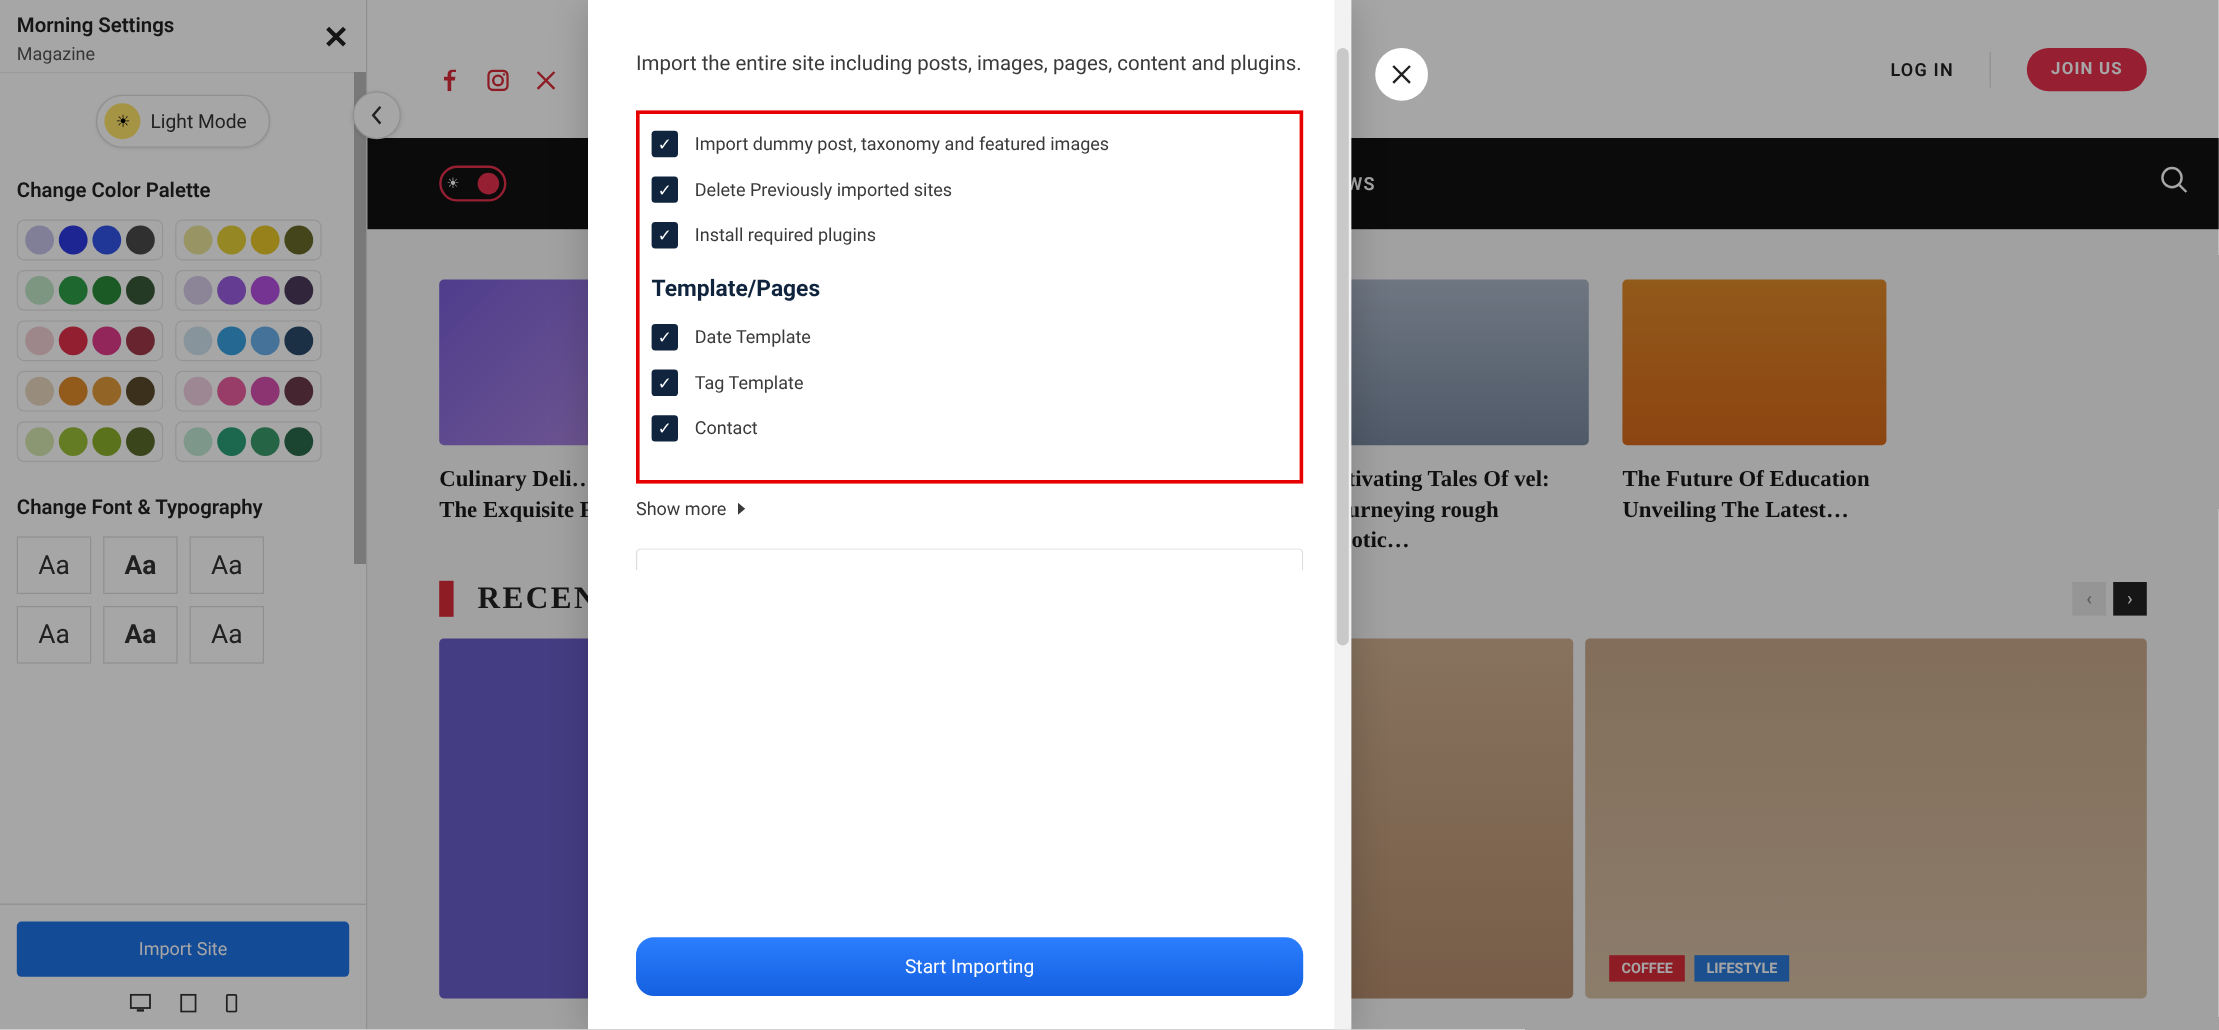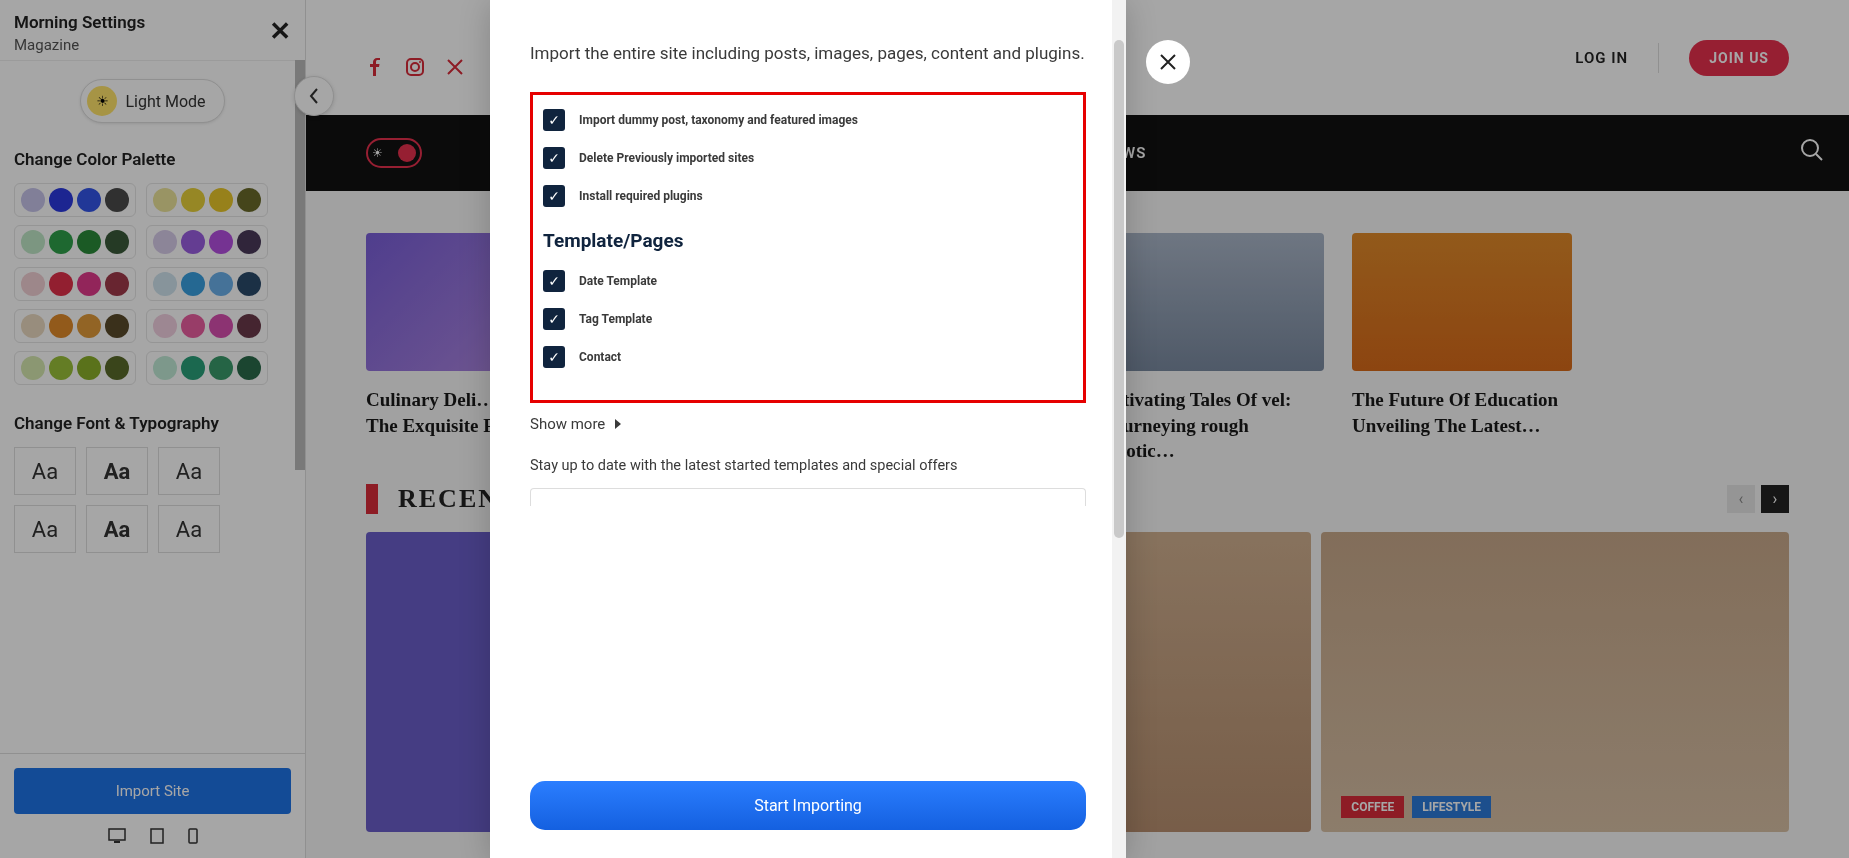--- a/index.html
+++ b/index.html
@@ -67,21 +67,21 @@
 
 .modal-close-outer { position: absolute; left: 1146px; top: 40px; width: 44px; height: 44px; border-radius: 50%; background: #fff; display: flex; align-items: center; justify-content: center; z-index: 20; font-size: 22px; cursor: pointer; }
 .modal { position: absolute; left: 490px; top: 0; width: 636px; height: 100%; background: #fff; z-index: 15; box-shadow: 0 4px 30px rgba(0,0,0,0.2); display: flex; flex-direction: column; }
 .modal-body { flex: 1; overflow-y: auto; padding: 40px 40px 12px 40px; position: relative; }
 .modal-desc { font-size: 17px; color: #3a3a3a; line-height: 1.55; margin-bottom: 26px; }
 .highlight-box { border: 3px solid #e60000; padding: 14px 10px 16px; margin-bottom: 12px; }
 .modal-h { font-size: 19px; font-weight: 700; color: #10243e; margin-bottom: 18px; }
 .modal-h.sub { margin-top: 22px; }
 .check-row { display: flex; align-items: center; gap: 14px; margin-bottom: 16px; }
 .checkbox { width: 22px; height: 22px; background: #10243e; border-radius: 3px; display: flex; align-items: center; justify-content: center; color: #fff; font-size: 14px; }
-.check-label { font-size: 12px; color: #3a3a3a; font-weight: bold; }
+.check-label { font-size: 15px; color: #3a3a3a; }
 .show-more { display: flex; align-items: center; gap: 8px; font-size: 15px; color: #3a3a3a; margin-bottom: 24px; cursor: pointer; }
 .sub-desc { font-size: 14.5px; color: #3a3a3a; margin-bottom: 14px; }
 .sub-input-stub { height: 18px; border: 1px solid #ddd; border-bottom: none; border-radius: 4px 4px 0 0; }
 .modal-footer { padding: 6px 40px 28px; }
 .start-btn { width: 100%; background: linear-gradient(#2b7eff,#1460e0); color: #fff; border: none; padding: 15px; font-size: 16px; border-radius: 15px; cursor: pointer; }
 .modal-scroll { position: absolute; right: 2px; top: 40px; width: 10px; height: 498px; background: #c9c9c9; border-radius: 5px; }
 .modal-scroll-track { position: absolute; right: 0; top: 0; width: 14px; height: 100%; background: #f2f2f2; }
 
 svg { display: block; }
 </style>
@@ -322,21 +322,20 @@
             <div class="check-label">Contact</div>
           </div>
         </div>
     </div>
     <div class="show-more">
       <span>Show more</span>
       <svg width="10" height="12" viewBox="0 0 10 12">
           <path d="M2 1l6 5-6 5z" fill="#3a3a3a"></path>
         </svg>
     </div>
-    <div class="sub-desc">Stay up to date with the latest started templates and special offers</div>
     <div class="sub-input-stub"></div>
   </div>
   <div class="modal-footer">
     <button class="start-btn">Start Importing</button>
   </div>
 </div>
 <div class="modal-close-outer">
   <svg width="20" height="20" viewBox="0 0 20 20">
       <path d="M3 3l14 14M17 3L3 17" stroke="#222" stroke-width="2"></path>
     </svg>

